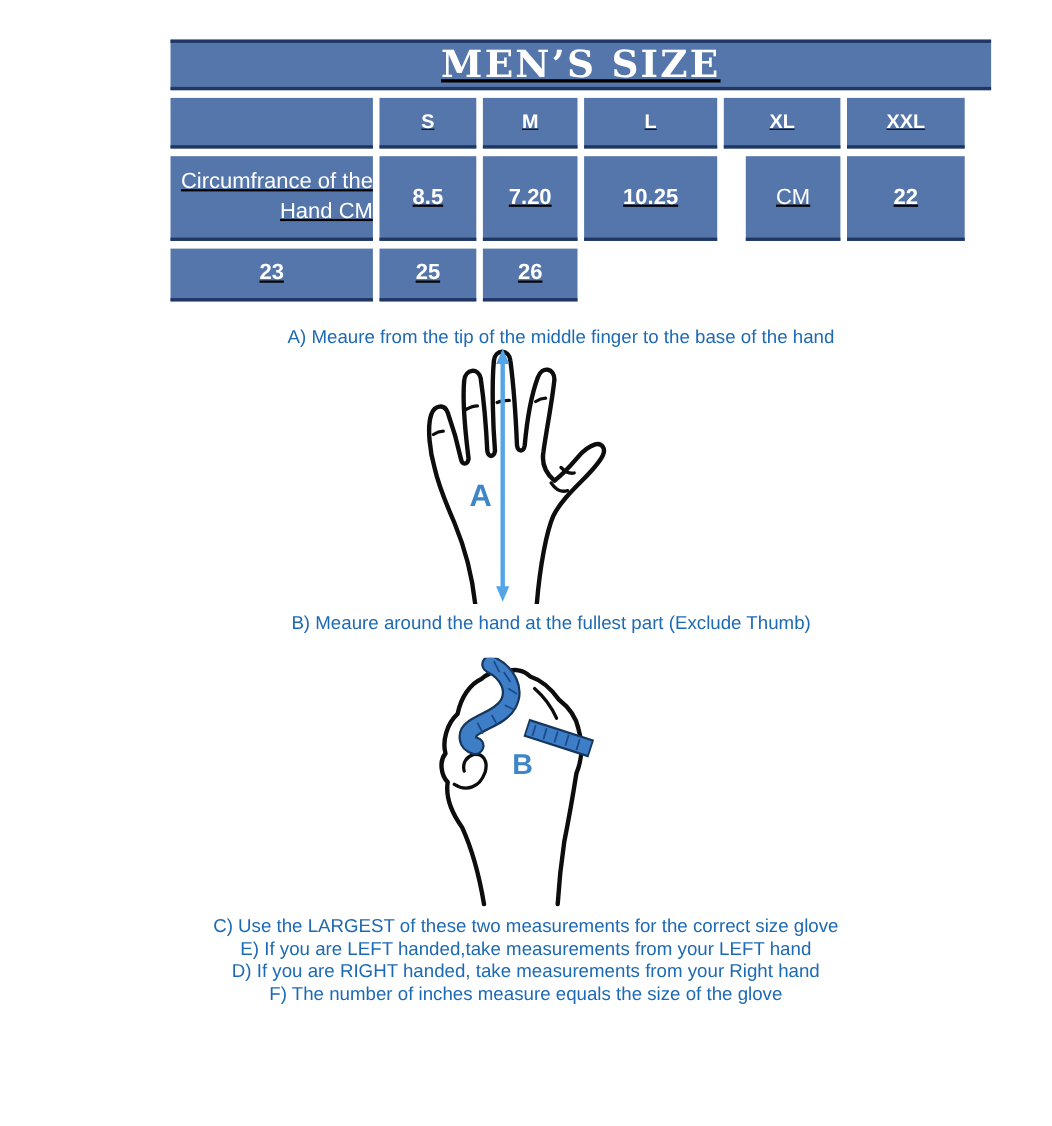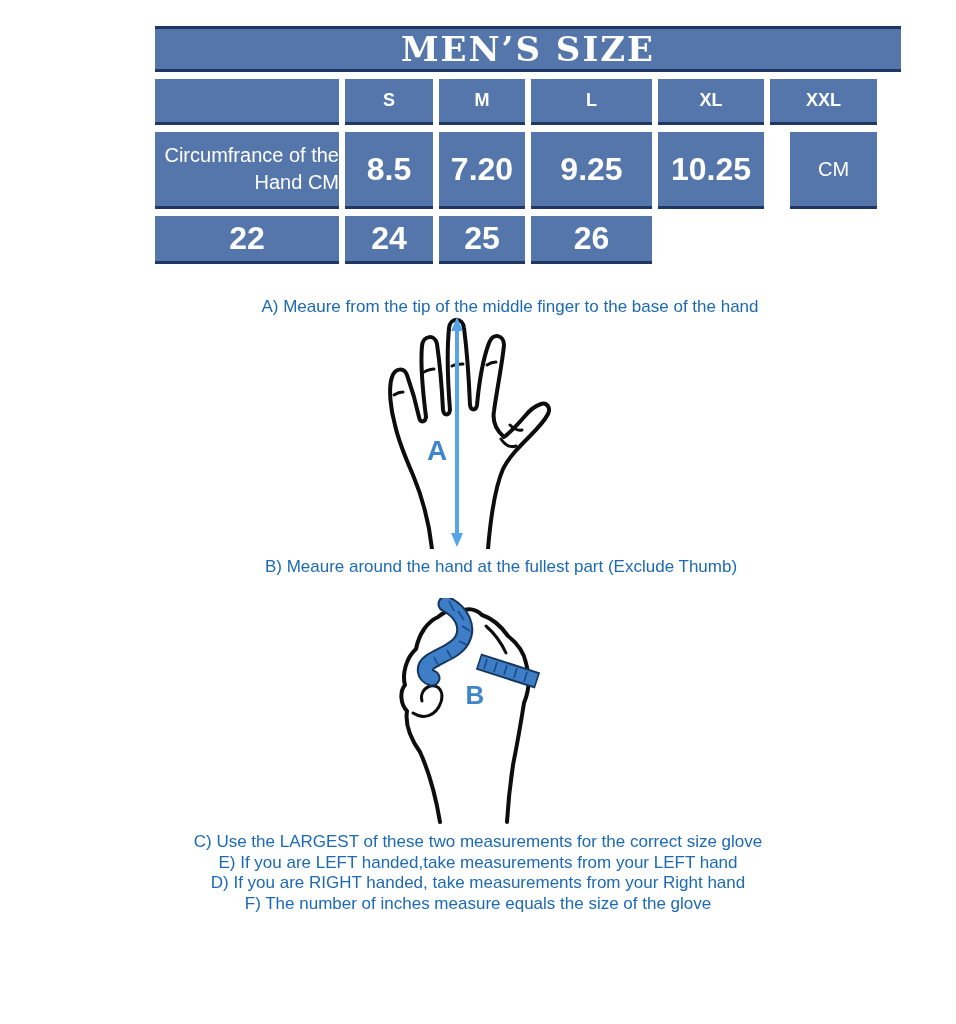--- a/index.html
+++ b/index.html
@@ -10,21 +10,21 @@
     --arrow:#55A4E8;
     --tape:#3E7EC6;
     --tapeedge:#16365C;
     --tapetick:#1A4A8C;
   }
   html,body{margin:0;padding:0;}
   body{background:#fff;font-family:"Liberation Sans",sans-serif;}
   .page{position:relative;width:956px;height:1024px;background:#fff;overflow:hidden;}
 
   
-  .size-table{position:absolute;left:155px;top:26px;width:746px;}
+  .size-table{position:absolute;left:155px;top:36px;width:746px;text-decoration:underline;}
   .title-bar{
     height:40px;background:var(--blue);
     border-top:3px solid var(--dark);border-bottom:3px solid var(--dark);
     display:flex;align-items:center;justify-content:center;margin-bottom:7px;
   }
   .title-text{
     font-family:"DejaVu Serif",serif;font-weight:bold;font-size:34px;
     color:#fff;letter-spacing:2px;white-space:nowrap;
   }
   .grid{
@@ -32,21 +32,21 @@
     grid-template-columns:184px 88px 86px 121px 106px 107px;
     grid-template-rows:46px 77px 48px;
     column-gap:6px;row-gap:7px;
   }
   .cell{
     background:var(--blue);border-bottom:3px solid var(--dark);
     box-sizing:border-box;color:#fff;
     display:flex;align-items:center;justify-content:center;
   }
   .hdr{font-weight:bold;font-size:18px;}
-  .val{font-weight:bold;font-size:32px;}
+  .val{font-weight:bold;font-size:20px;}
   .lbl{font-size:20px;line-height:27px;justify-content:flex-start;padding-left:9px;text-align:right;}
   .lbl-center{font-size:20px;margin-left:20px;}
 
   
   .instr{
     position:absolute;left:0;width:956px;text-align:center;
     color:var(--txt);font-size:17px;line-height:20.5px;white-space:nowrap;
   }
   .instr-a{top:297px;padding-left:32px;}
   .instr-b{top:557px;margin-left:23px;}
@@ -73,26 +73,25 @@
       <div class="cell"></div>
       <div class="cell hdr">S</div>
       <div class="cell hdr">M</div>
       <div class="cell hdr">L</div>
       <div class="cell hdr">XL</div>
       <div class="cell hdr">XXL</div>
 
       <div class="cell lbl">Circumfrance of the Hand CM</div>
       <div class="cell val">8.5</div>
       <div class="cell val">7.20</div>
-      <div class="cell val">9.25</div>
       <div class="cell val">10.25</div>
 
       <div class="cell lbl-center">CM</div>
       <div class="cell val">22</div>
-      <div class="cell val">24</div>
+      <div class="cell val">23</div>
       <div class="cell val">25</div>
       <div class="cell val">26</div>
     </div>
   </div>
 
   <div class="instr instr-a">A) Meaure from the tip of the middle finger to the base of the hand</div>
 
   <svg class="hand-svg" width="174" height="236" viewBox="0 0 174 236" xmlns="http://www.w3.org/2000/svg">
     <path class="ink" d="
       M 49 236

